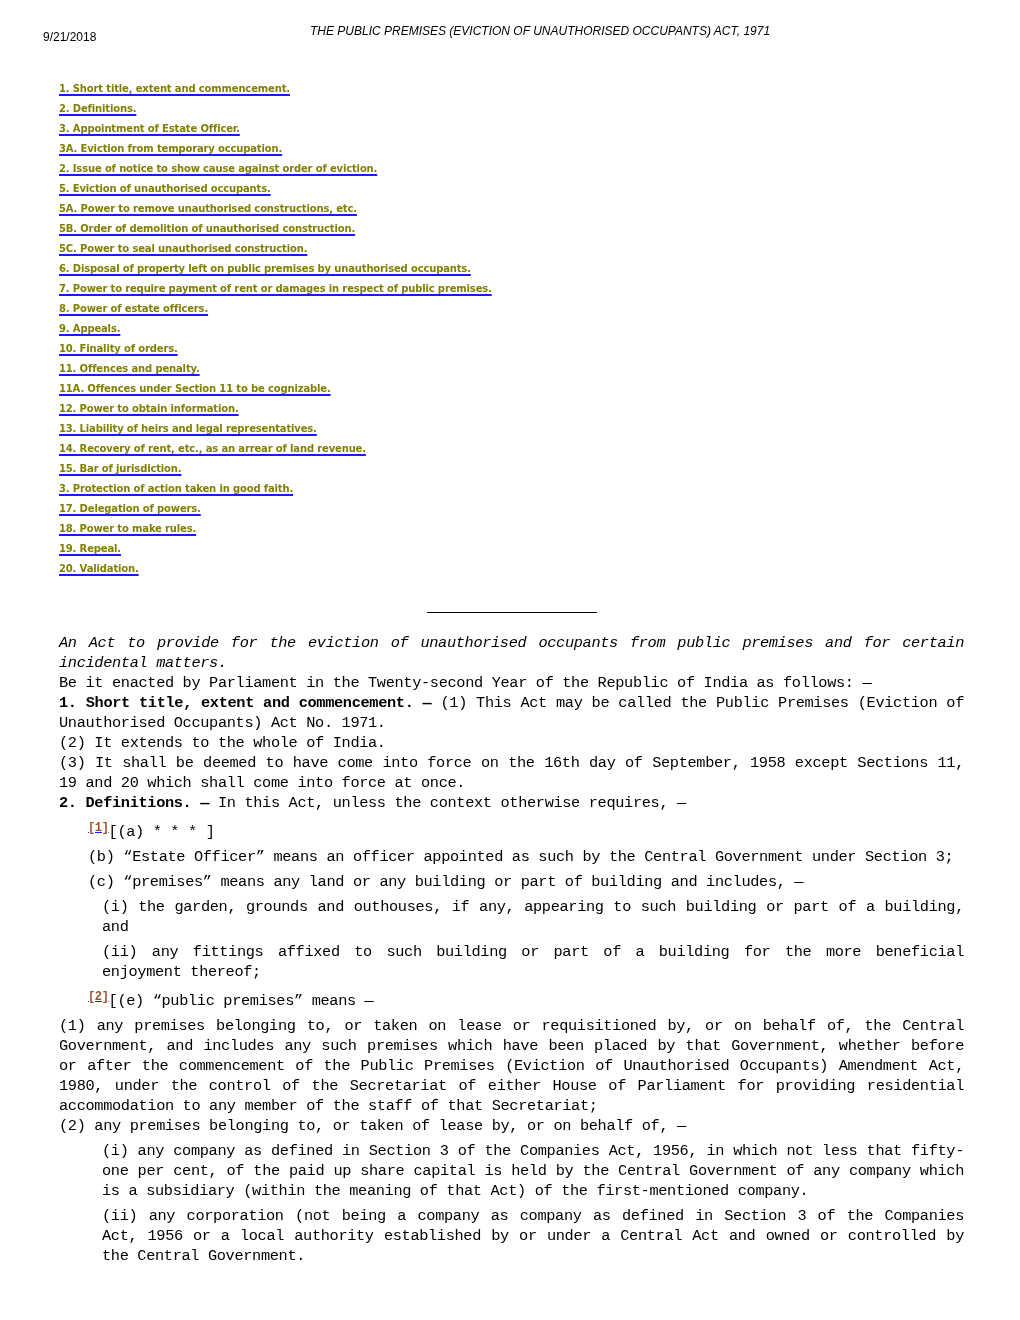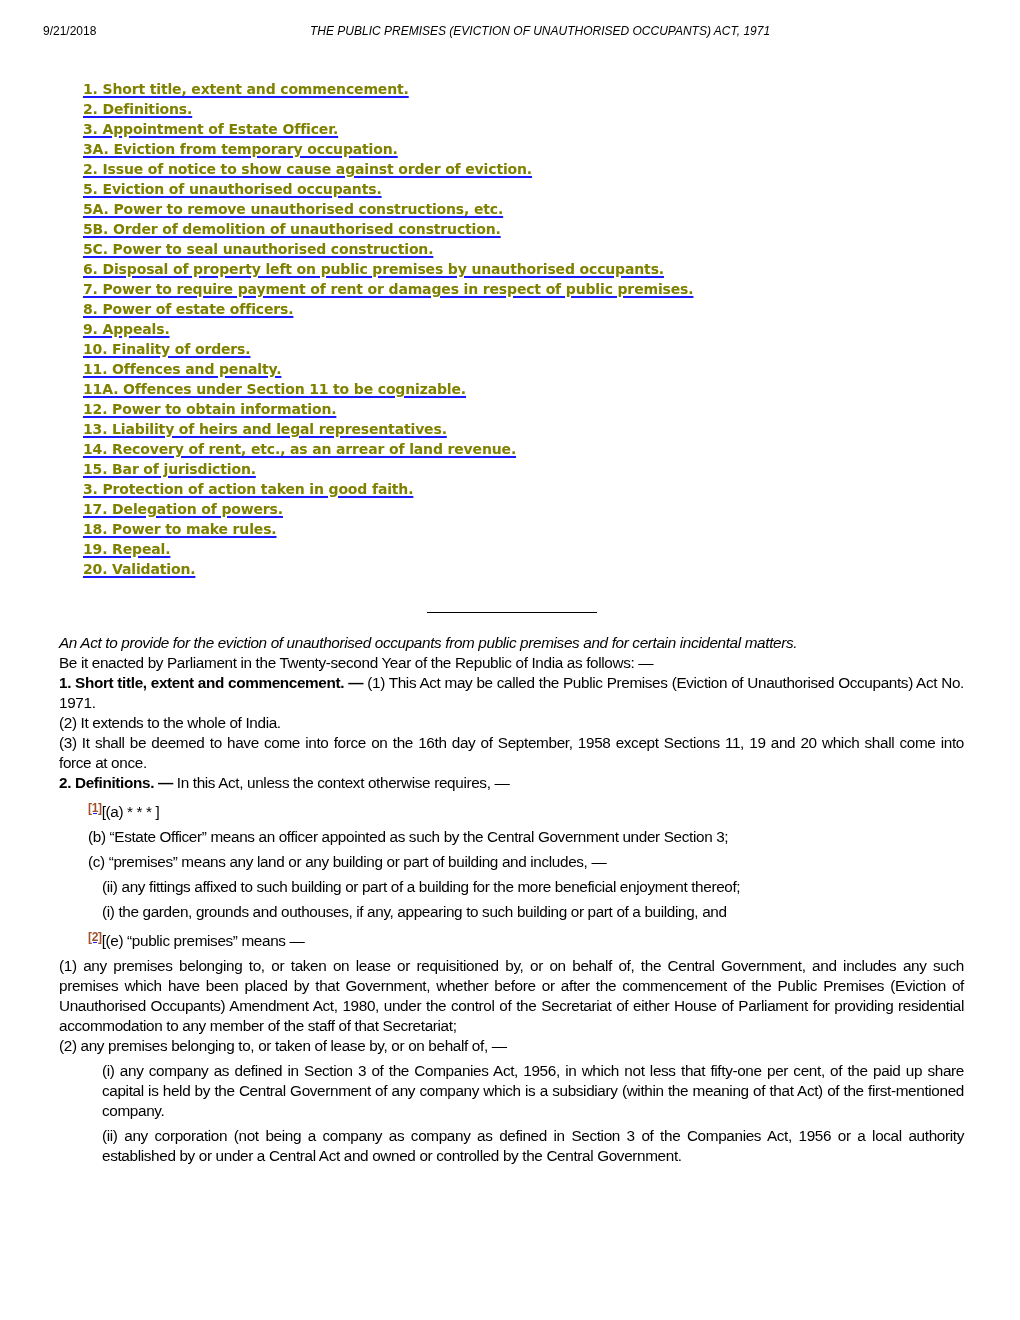--- a/index.html
+++ b/index.html
@@ -1,41 +1,41 @@
 <!DOCTYPE html>
 <html><head>
   <meta charset="utf-8">
   <style>
     html, body { margin: 0; padding: 0; background: #ffffff; }
     body { width: 1020px; height: 1320px; position: relative; overflow: hidden; color: #000; }
     .print-header {
       position: absolute; top: 24px; left: 0; width: 1020px; height: 16px;
       font-family: "Liberation Sans", sans-serif; font-size: 12px; color: #000;
     }
-    .print-header .date { position: absolute; left: 43px; top: 0; }
+    .print-header .date { position: absolute; left: 43px; top: 6px; }
     .print-header .title { position: absolute; left: 310px; top: 0; font-style: italic; }
 
     .toc {
       position: absolute; left: 59px; top: 79px; width: 920px;
-      font-family: "DejaVu Sans", sans-serif; font-size: 14px; font-weight: bold;
-      line-height: 20px; letter-spacing: -0.15px; margin-left: 24px;
+      font-family: "DejaVu Sans", sans-serif; font-size: 10px; font-weight: bold;
+      line-height: 20px; letter-spacing: -0.15px;
     }
     .toc a {
       display: block; width: max-content;
       color: #808000; text-decoration: underline; text-decoration-color: #1a1aff;
       text-decoration-thickness: 2px; text-underline-offset: 2px; cursor: pointer;
     }
     .separator {
       position: absolute; left: 427px; top: 612px; width: 170px; height: 0;
       border-top: 1px solid #000;
     }
 
     .body-text {
       position: absolute; left: 59px; top: 633px; width: 905px;
-      font-family: Liberation Sans, sans-serif; font-size: 15.3px; line-height: 20px;
+      font-family: Liberation Mono, monospace; font-size: 15.3px; line-height: 20px;
       letter-spacing: -0.35px; text-align: justify; color: #000;
     }
     .body-text p { margin: 0; }
     .body-text .preamble { font-style: italic; }
     .body-text b { font-weight: bold; }
     .indent1 { padding-left: 29px; }
     .indent2 { padding-left: 43px; }
     .gap { margin-top: 5px !important; }
     .fn {
       font-weight: bold; color: #a0522d; font-size: 12px; vertical-align: 5px;
@@ -83,20 +83,20 @@
 <article class="body-text">
   <p class="preamble">An Act to provide for the eviction of unauthorised occupants from public premises and for certain incidental matters.</p>
   <p>Be it enacted by Parliament in the Twenty-second Year of the Republic of India as follows: —</p>
   <p><b>1. Short title, extent and commencement. —</b><span> (1) This Act may be called the Public Premises (Eviction of Unauthorised Occupants) Act No. 1971.</span></p>
   <p>(2) It extends to the whole of India.</p>
   <p>(3) It shall be deemed to have come into force on the 16th day of September, 1958 except Sections 11, 19 and 20 which shall come into force at once.</p>
   <p><b>2. Definitions. —</b><span> In this Act, unless the context otherwise requires, —</span></p>
   <p class="indent1 gap" style="margin-top:6px;"><span class="fn">[1]</span><span>[(a)  * * * ]</span></p>
   <p class="indent1 gap">(b)  “Estate Officer” means an officer appointed as such by the Central Government under Section 3;</p>
   <p class="indent1 gap">(c)   “premises” means any land or any building or part of building and includes, —</p>
+  <p class="indent2 gap">(i) the garden, grounds and outhouses, if any, appearing to such building or part of a building, and</p>
   <p class="indent2 gap">(ii)  any fittings affixed to such building or part of a building for the more beneficial enjoyment thereof;</p>
-  <p class="indent2 gap">(i) the garden, grounds and outhouses, if any, appearing to such building or part of a building, and</p>
   <p class="indent1 gap"><span class="fn">[2]</span><span>[(e)  “public premises” means —</span></p>
   <p class="gap">(1) any premises belonging to, or taken on lease or requisitioned by, or on behalf of, the Central Government, and includes any such premises which have been placed by that Government, whether before or after the commencement of the Public Premises (Eviction of Unauthorised Occupants) Amendment Act, 1980, under the control of the Secretariat of either House of Parliament for providing residential accommodation to any member of the staff of that Secretariat;</p>
   <p>(2) any premises belonging to, or taken of lease by, or on behalf of, —</p>
   <p class="indent2 gap">(i) any company as defined in Section 3 of the Companies Act, 1956, in which not less that fifty-one per cent, of the paid up share capital is held by the Central Government of any company which is a subsidiary (within the meaning of that Act) of the first-mentioned company.</p>
   <p class="indent2 gap">(ii) any corporation (not being a company as company as defined in Section 3 of the Companies Act, 1956 or a local authority established by or under a Central Act and owned or controlled by the Central Government.</p>
 </article>
 
 </body></html>

